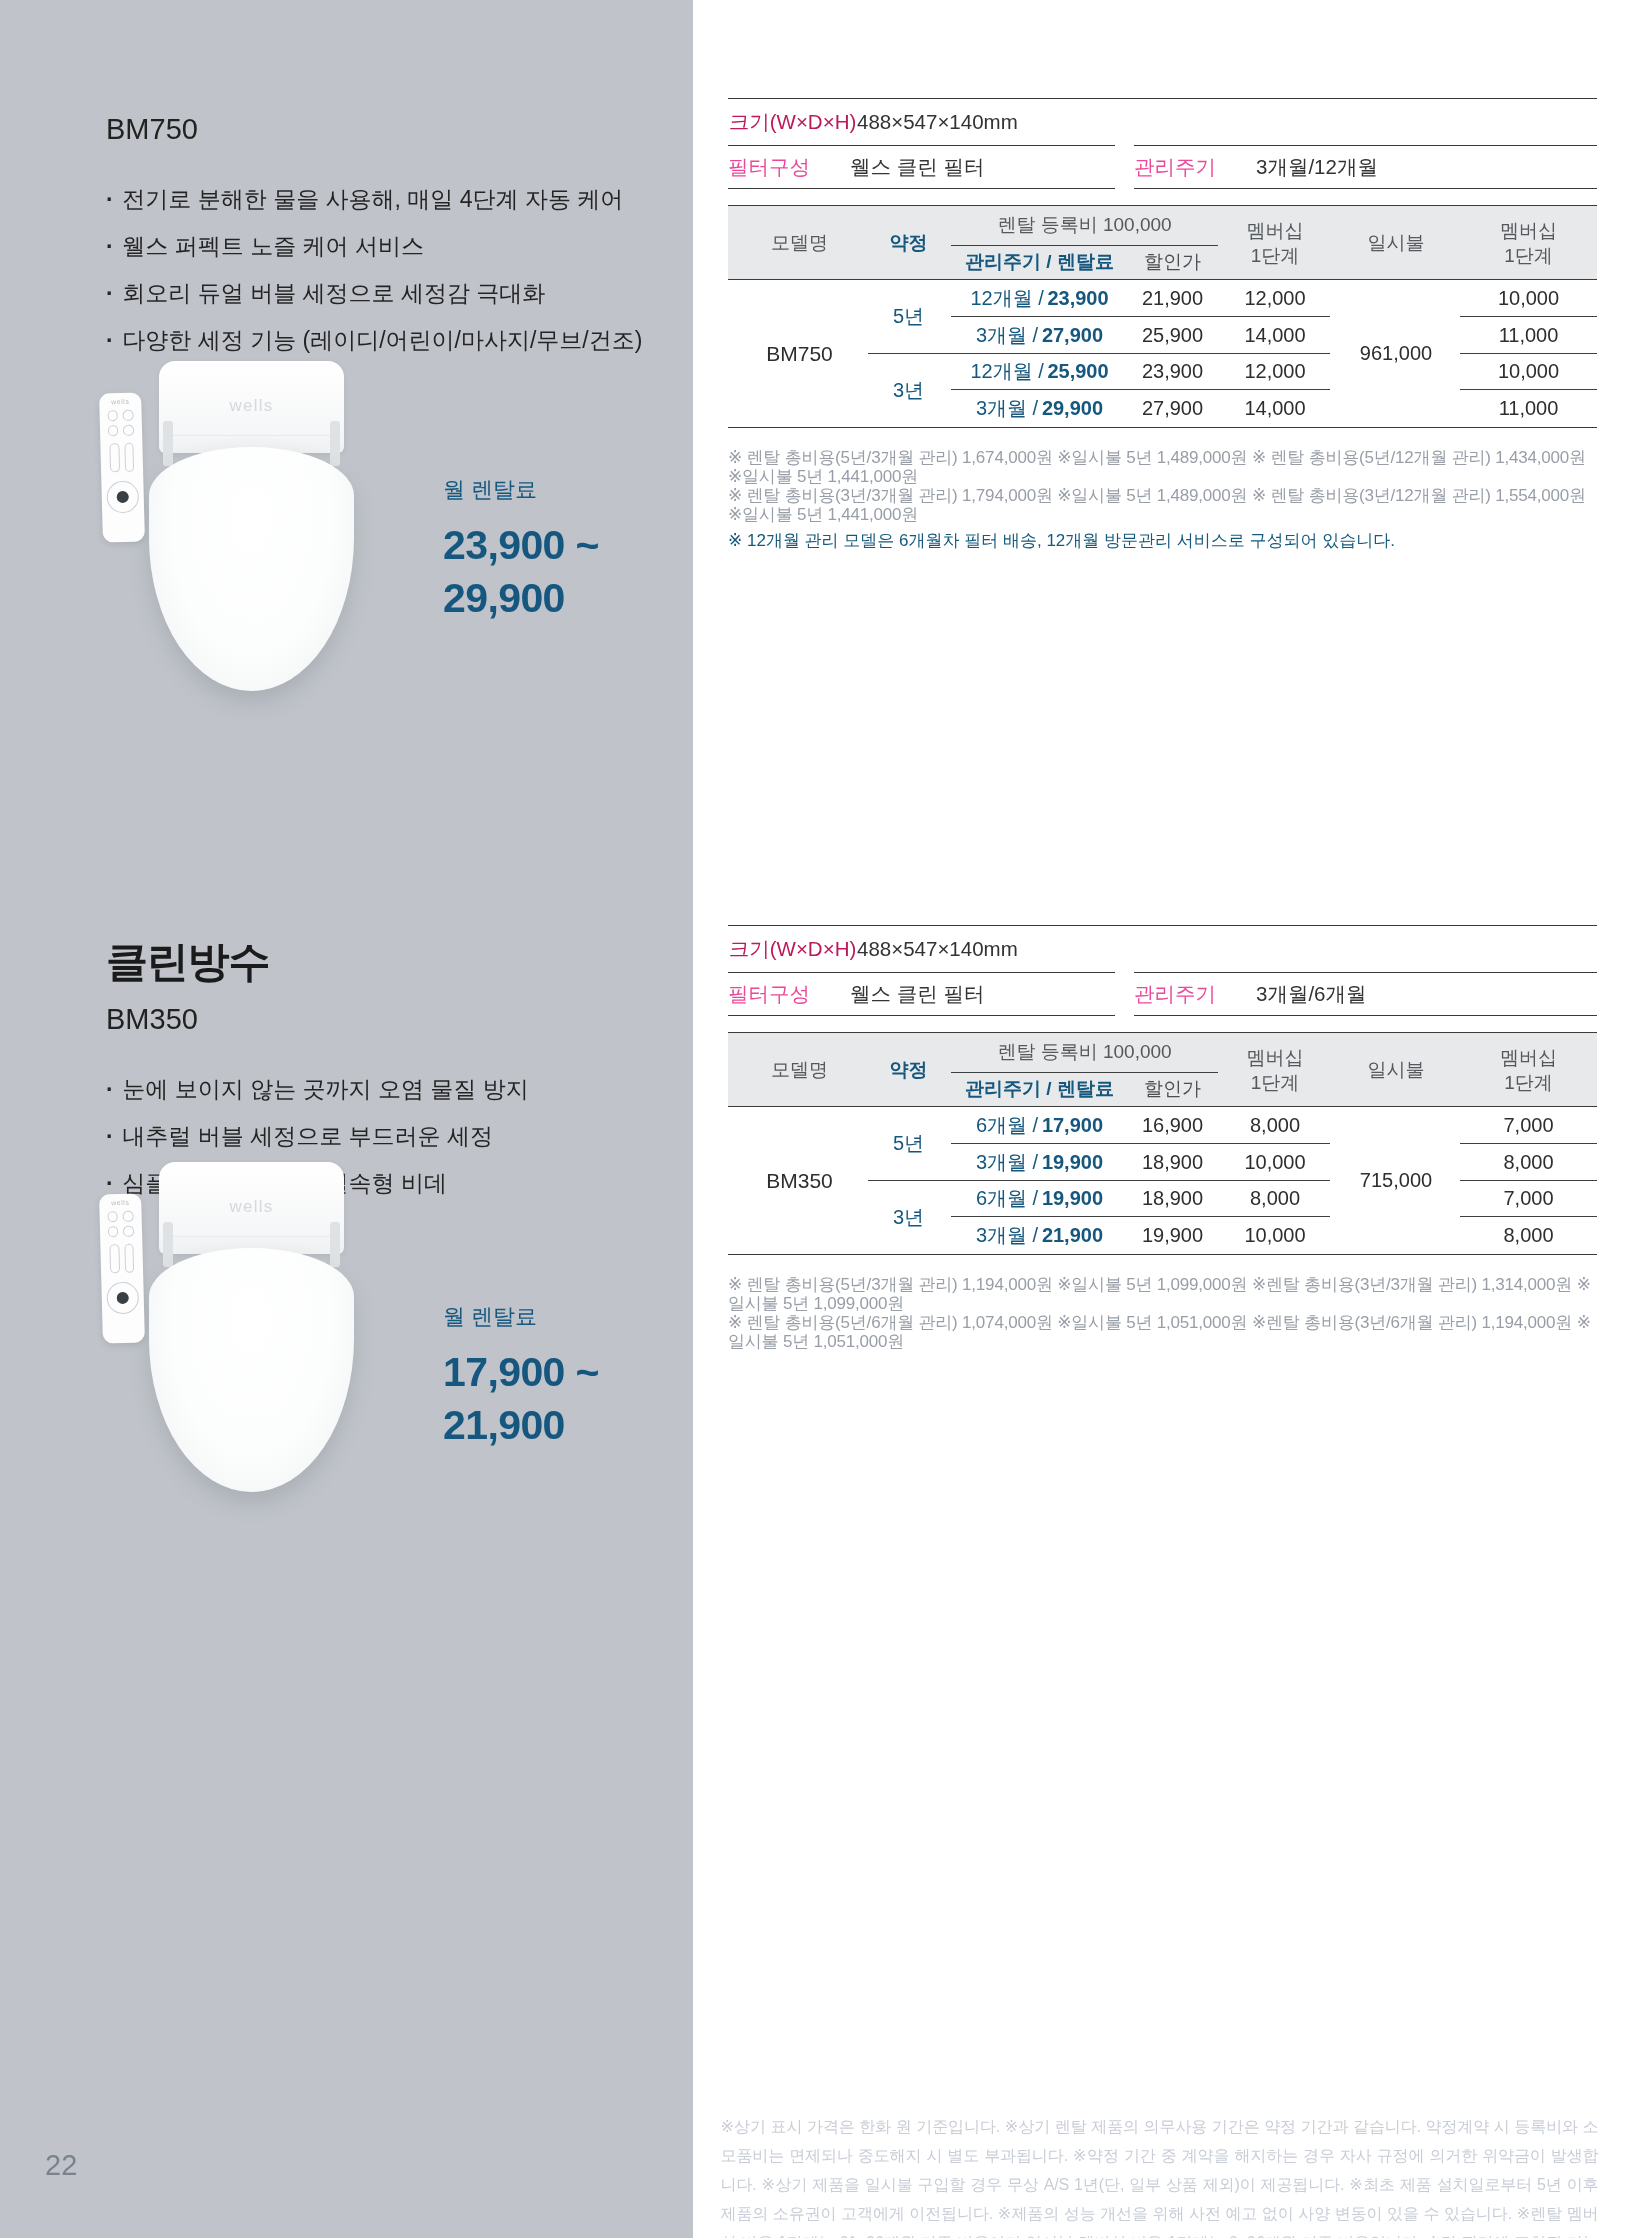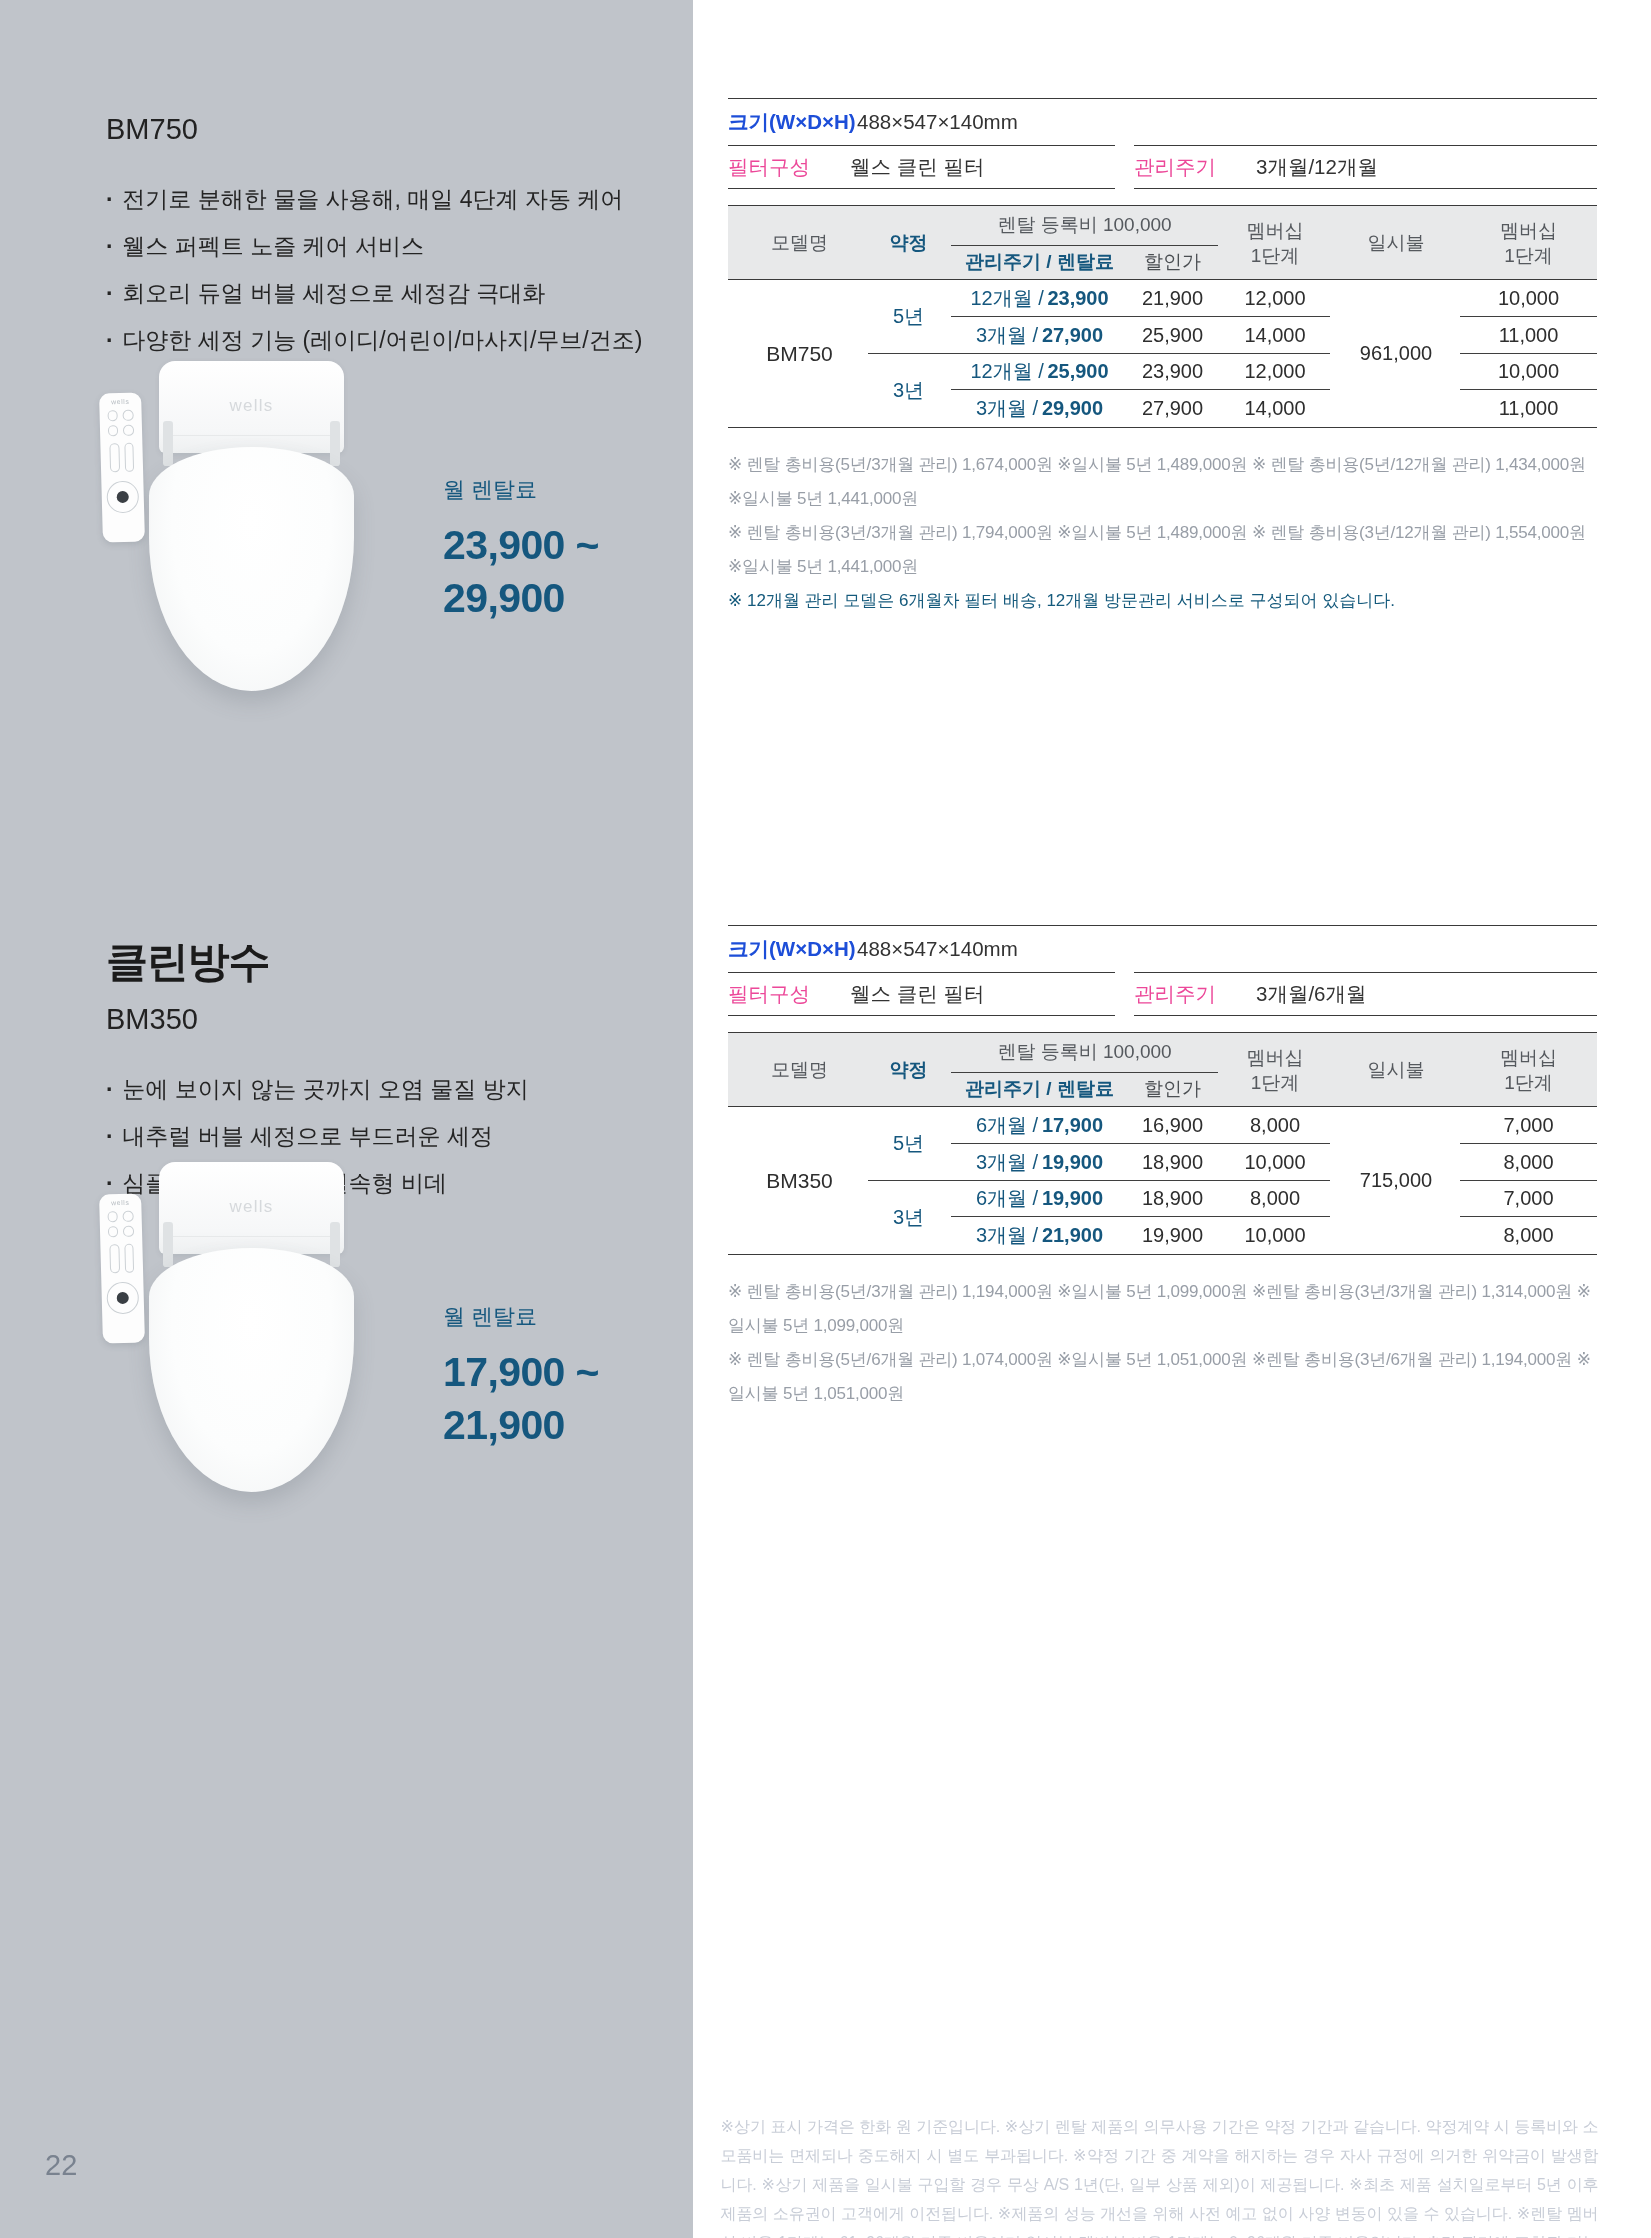--- a/index.html
+++ b/index.html
@@ -44,21 +44,21 @@
   .rdial{width:32px;height:32px;border:1.2px solid #ccd1d5;border-radius:50%;margin:8.7px auto 0;
          display:flex;align-items:center;justify-content:center;box-sizing:border-box;}
   .rdial-core{width:12.4px;height:12.4px;background:#3a3f44;border-radius:50%;}
   .page-num{position:absolute;left:45px;top:2149px;font-size:29px;color:#79828f;}
   
   .right-col{position:absolute;left:728px;top:0;width:869px;height:2239px;}
   .group{position:absolute;left:0;width:869px;}
   .g1{top:98px;} .g2{top:925px;}
   .rule-full{border-top:1.2px solid #3a3a3a;}
   .spec-row{display:flex;align-items:center;height:46px;font-size:20.5px;}
-  .spec-label{font-weight:700;color:#1d4ed8;width:129px;}
+  .spec-label{font-weight:400;color:#be185d;width:129px;text-align:center;}
   .spec-value{color:#333;}
   .split-rules{display:flex;}
   .seg-a{width:387px;border-top:1.2px solid #3a3a3a;}
   .seg-gap{width:18.6px;}
   .seg-b{width:463px;border-top:1.2px solid #3a3a3a;}
   .filter-cols{display:flex;height:42px;align-items:center;font-size:20.5px;}
   .fc-left{display:flex;width:406px;align-items:center;}
   .fc-right{display:flex;width:463px;align-items:flex-start;}
   .fc-label{font-weight:400;color:#ec4899;width:122px;}
   
@@ -86,21 +86,21 @@
   .td-lump{left:604px;width:128px;top:0;height:147px;}
   .td-m2{left:732px;width:137px;}
   .r0{top:0;height:37px;} .r1{top:37px;height:37px;} .r2{top:73px;height:37px;} .r3{top:110px;height:37px;}
   .t0{top:0;height:73px;} .t1{top:73px;height:74px;}
   .sep{position:absolute;height:1.2px;background:#3f3f3f;}
   .sep-a1{left:223px;width:379px;}
   .sep-a2{left:140px;width:462px;}
   .sep-b{left:732px;width:137px;}
   .y1{top:36px;} .y2{top:73px;} .y3{top:109px;}
   
-  .notes{margin-top:20px;font-size:17px;line-height:34px;color:#989ea7;letter-spacing:-0.2px;}
+  .notes{margin-top:20px;font-size:17px;line-height:19px;color:#989ea7;letter-spacing:-0.2px;}
   .note-blue{margin-top:3.7px;font-size:17px;line-height:25px;color:#155a7c;}
   
   .fine-print{position:absolute;left:-7.5px;top:2112px;width:878px;font-size:16px;line-height:29px;
               color:#c8cdd7;text-align:justify;letter-spacing:-0.1px;}
 </style>
 </head>
 <body>
 
 <div class="page">
 

